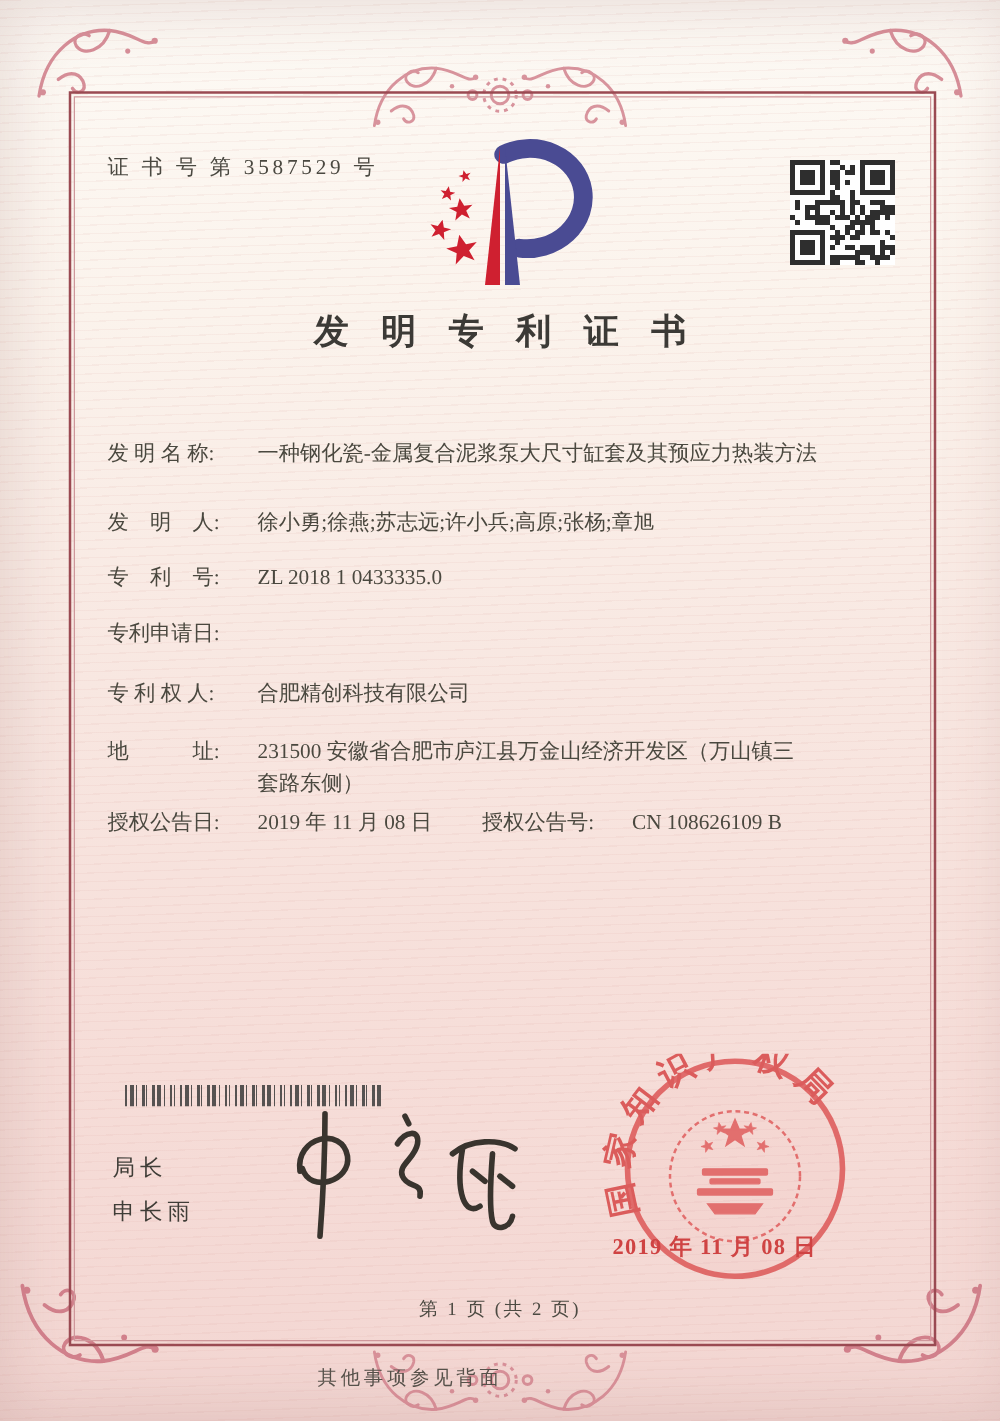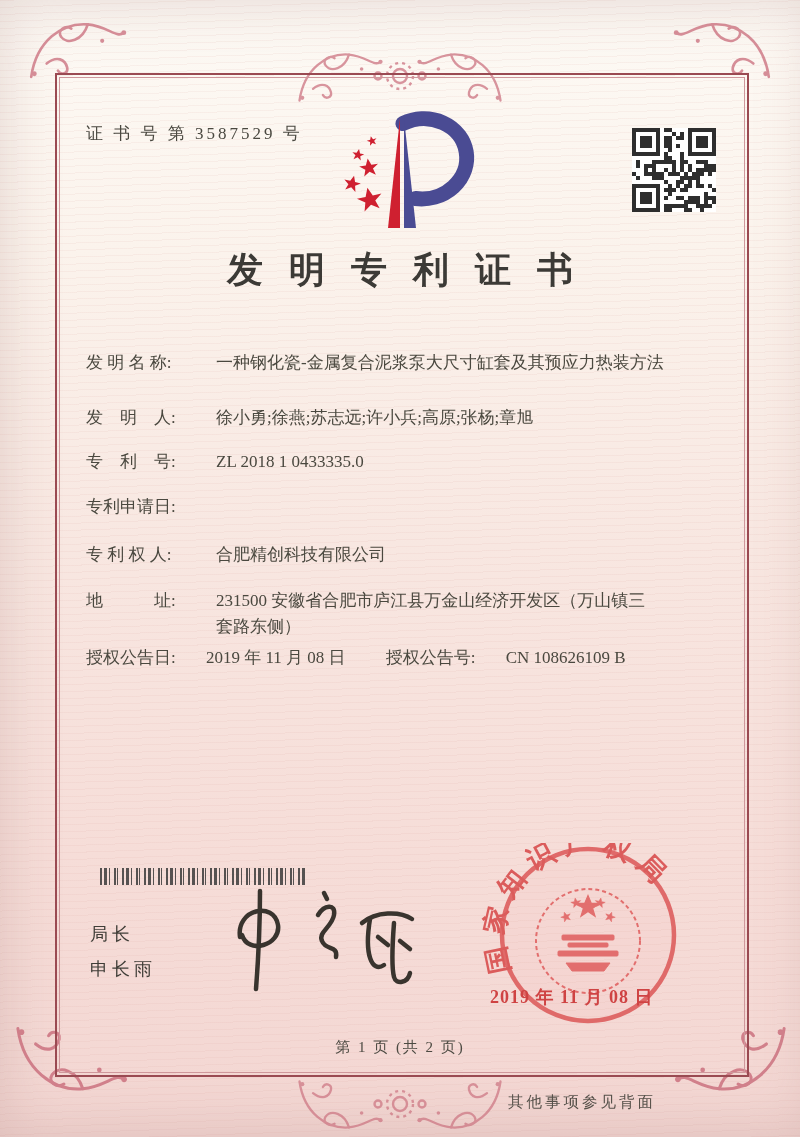--- a/index.html
+++ b/index.html
@@ -24,29 +24,29 @@
     content:"";position:absolute;inset:2px;border:1px solid #cf979b;
   }
   .cert-no{
     position:absolute;left:86px;top:122px;
     font-size:17px;letter-spacing:3px;color:#4a4840;
   }
   .logo{position:absolute;left:336px;top:110px;width:154px;height:128px;}
   .qr{position:absolute;left:632px;top:128px;width:84px;height:84px;background:#fff;}
   .title{
     position:absolute;left:0;width:800px;top:246px;
-    text-align:center;font-size:36px;font-weight:600;color:#3c3a36;
+    text-align:center;font-size:28px;font-weight:600;color:#3c3a36;
     letter-spacing:26px;text-indent:26px;
   }
   .fields{position:absolute;left:86px;top:350px;width:636px;font-size:17px;color:#4a483f;}
   .row{position:absolute;left:0;width:100%;display:flex;line-height:26px;}
   .r1{top:0;}  .r2{top:55px;} .r3{top:99px;} .r4{top:144px;}
   .r5{top:192px;} .r6{top:238px;} .r7{top:295px;}
   .flabel{flex:0 0 120px;white-space:nowrap;}
-  .fvalue{flex:1;margin-left:10px;}
+  .fvalue{flex:1;}
   .grant2{margin-left:40px;display:flex;}
   .body-text{
     position:absolute;left:84px;top:672px;width:638px;
     font-size:15.5px;line-height:31px;color:#4e4a42;letter-spacing:1.2px;
   }
   .body-text p{margin:0;text-indent:2em;}
   .barcode{
     position:absolute;left:100px;top:868px;width:206px;height:17px;
     background:repeating-linear-gradient(90deg,
       #3a3a3a 0 2px,transparent 2px 4px,#3a3a3a 4px 7px,transparent 7px 9px,
@@ -60,21 +60,21 @@
   .seal{position:absolute;left:466px;top:843px;width:244px;height:186px;}
   .seal-date{
     position:absolute;left:490px;top:985px;width:220px;
     font-size:18px;font-weight:700;color:#cf4343;letter-spacing:1px;z-index:3;
   }
   .footer-page{
     position:absolute;left:0;width:800px;top:1038px;text-align:center;
     font-size:15px;color:#4c4a42;letter-spacing:2px;
   }
   .back-note{
-    position:absolute;left:0;width:656px;top:1092px;text-align:right;
+    position:absolute;left:0;width:656px;top:1092px;text-align:center;
     font-size:15.5px;color:#56514a;letter-spacing:3px;z-index:2;
   }
   .lace{position:absolute;pointer-events:none;}
 </style>
 </head>
 <body>
 
 <div class="page">
 
   <svg width="0" height="0" style="position:absolute">

